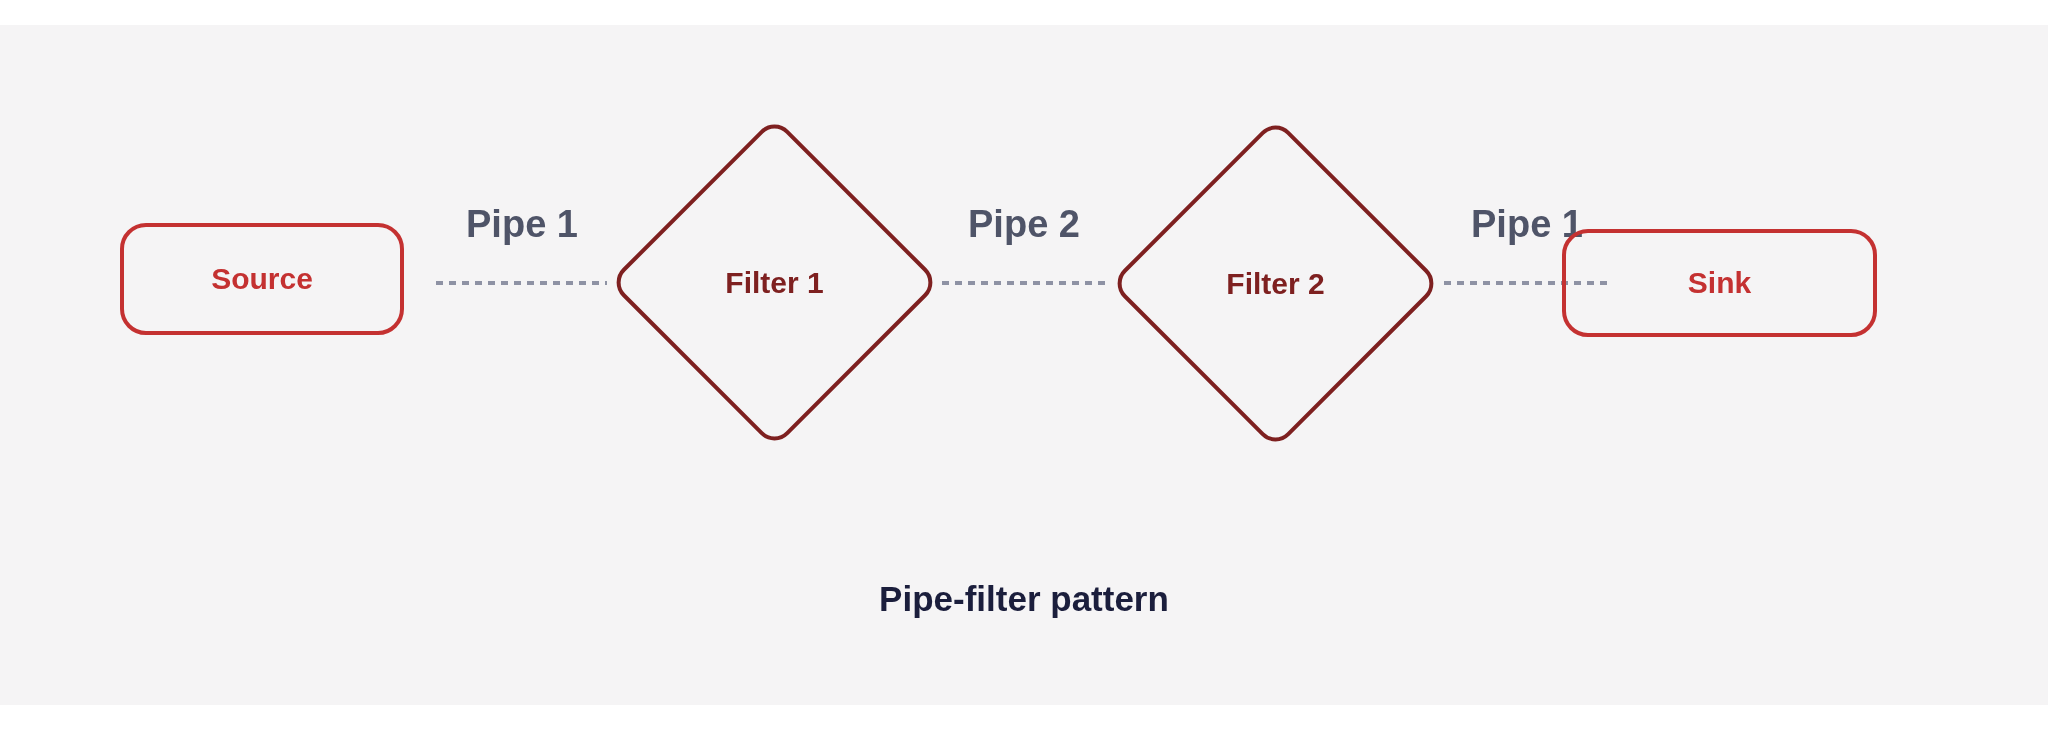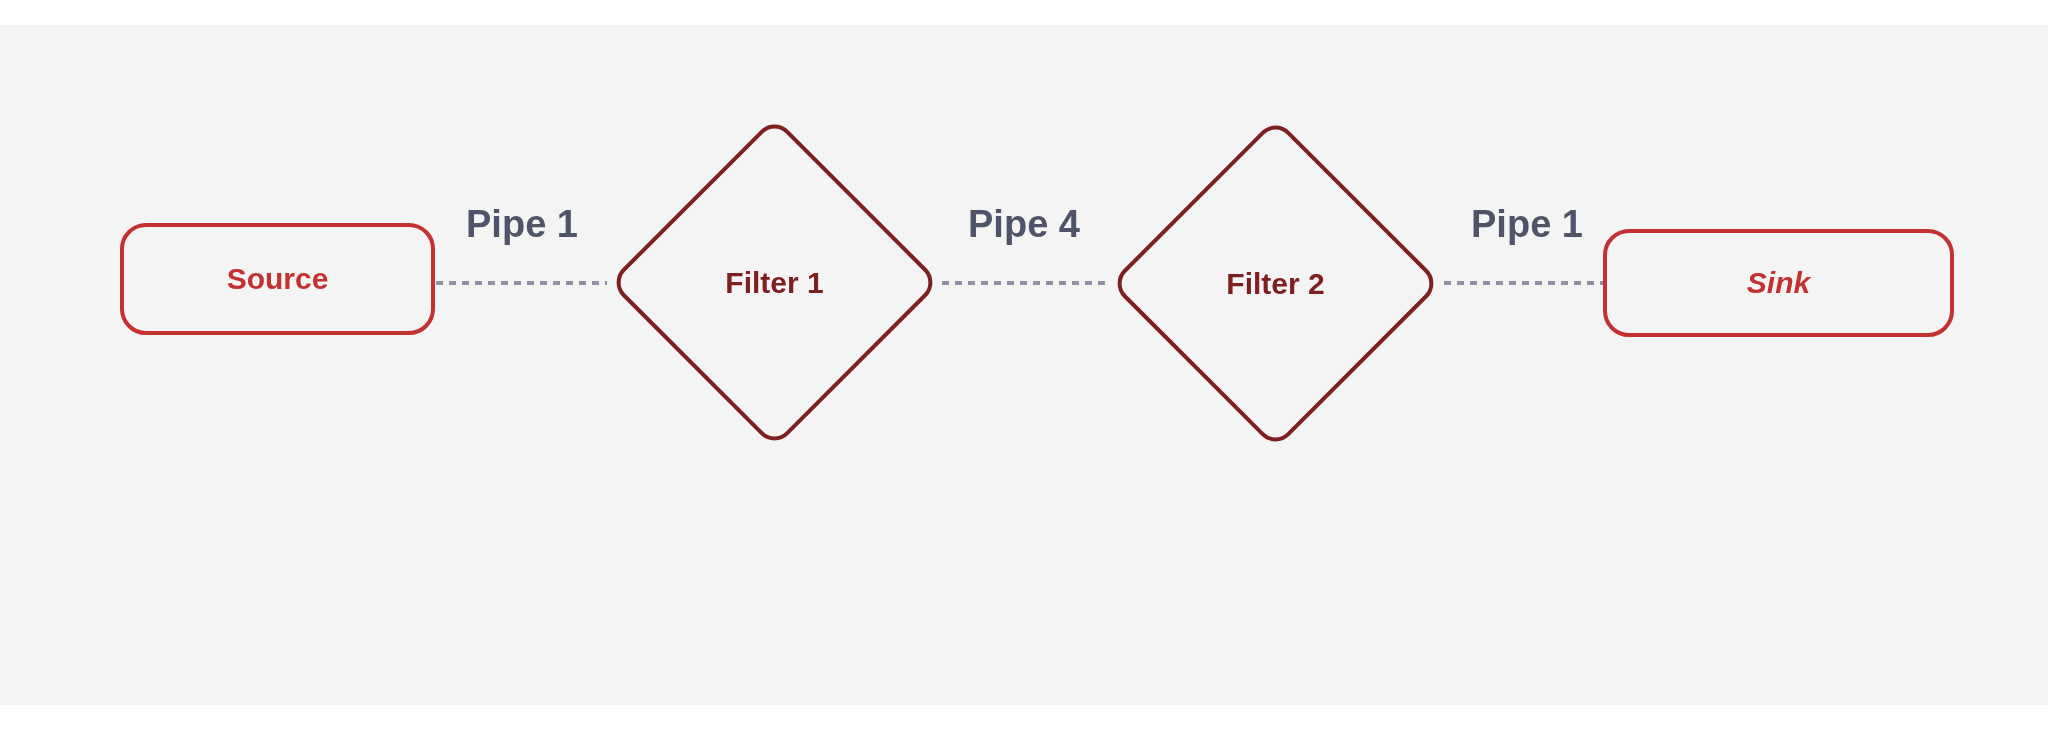--- a/index.html
+++ b/index.html
@@ -37,22 +37,22 @@
     border-radius: 26px;
     display: flex;
     align-items: center;
     justify-content: center;
   }
   .node-rect .node-label {
     color: var(--endpoint-accent);
     font-size: 30px;
     font-weight: 700;
   }
-  .node-source { left: 120px; top: 223px; width: 315px; height: 112px; }
-  .node-sink   { left: 1603px; top: 229px; width: 351px; height: 108px; font-style: italic; }
+  .node-source { left: 120px; top: 223px; width: 284px; height: 112px; }
+  .node-sink   { left: 1562px; top: 229px; width: 315px; height: 108px; }
 
   
   .node-diamond {
     position: absolute;
     width: 235px;
     height: 235px;
     border: 4px solid var(--filter-accent);
     border-radius: 20px;
     transform: rotate(45deg);
     background: transparent;
@@ -126,28 +126,29 @@
   <div class="pipe-line pipe1"></div>
   <div class="pipe-label pipe1-label">Pipe 1</div>
 
   <div class="node-diamond node-filter1">
     <div class="diamond-inner">
       <span class="node-label">Filter 1</span>
     </div>
   </div>
 
   <div class="pipe-line pipe2"></div>
-  <div class="pipe-label pipe2-label">Pipe 4</div>
+  <div class="pipe-label pipe2-label">Pipe 2</div>
 
   <div class="node-diamond node-filter2">
     <div class="diamond-inner">
       <span class="node-label">Filter 2</span>
     </div>
   </div>
 
   <div class="pipe-line pipe3"></div>
   <div class="pipe-label pipe3-label">Pipe 1</div>
 
   <div class="node-rect node-sink">
     <span class="node-label">Sink</span>
   </div>
 
+  <div class="diagram-title">Pipe-filter pattern</div>
 </div>
 
 </body></html>

